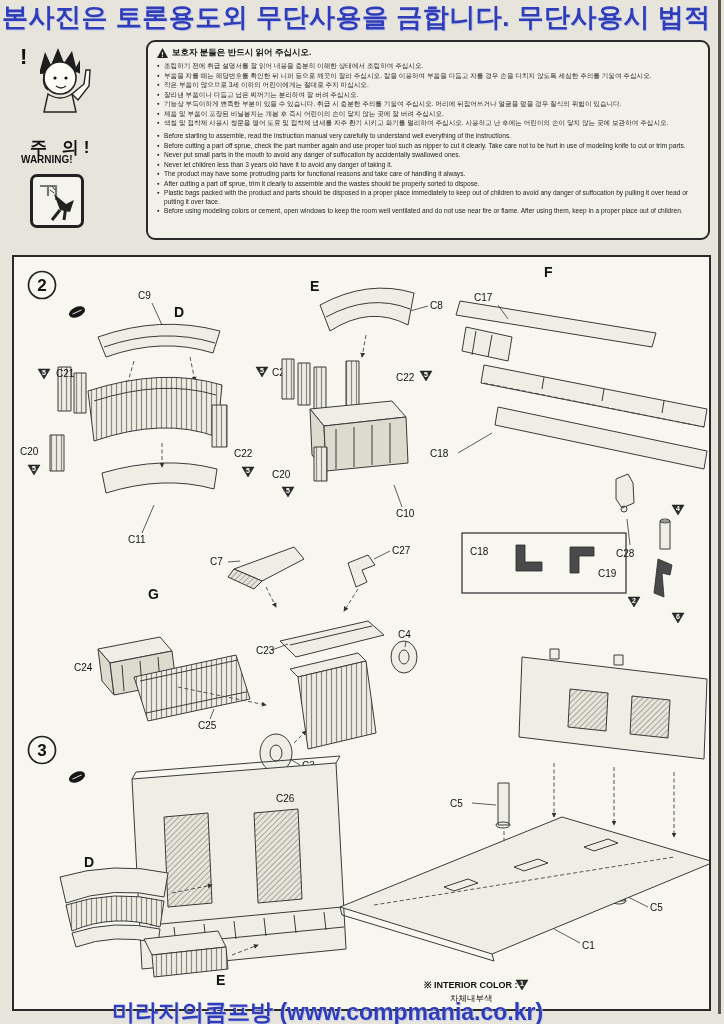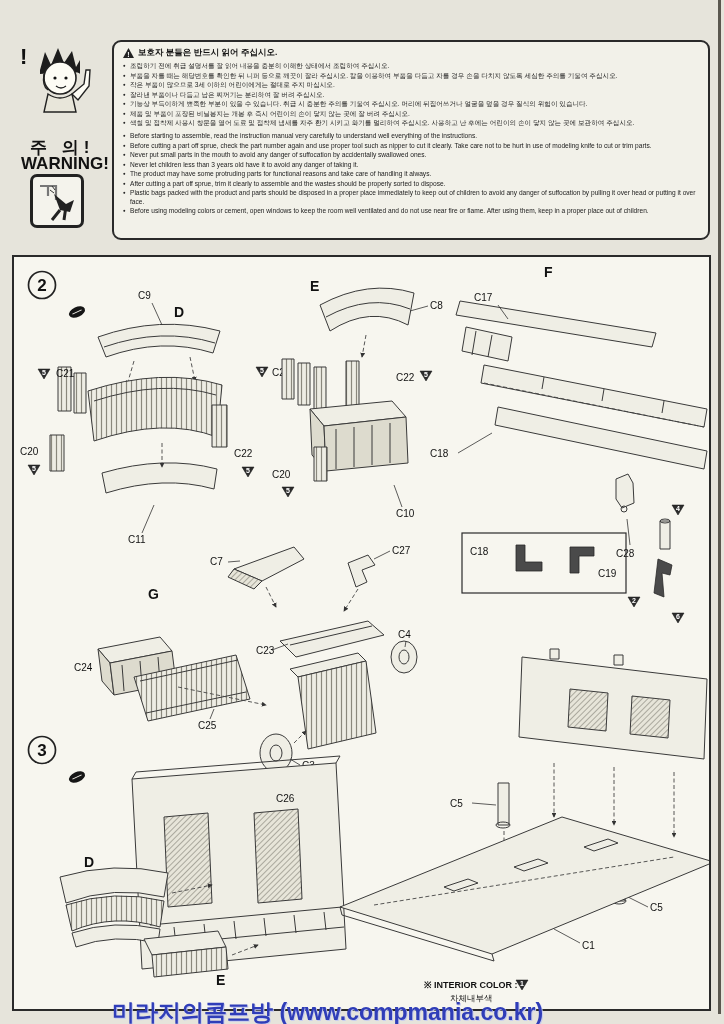--- a/index.html
+++ b/index.html
@@ -8,25 +8,25 @@
   .top-watermark{position:absolute;top:0;left:2px;width:722px;font-weight:bold;font-size:26px;
     color:#2f3db8;white-space:nowrap;overflow:hidden;letter-spacing:0.5px;
     text-shadow:1px 1px 0 #c6cbef;}
   .bottom-watermark{position:absolute;top:997px;left:112px;font-weight:bold;font-size:23px;
     color:#2f3db8;white-space:nowrap;z-index:4;text-shadow:1px 1px 0 #c6cbef;}
   .scan-edge{position:absolute;right:3px;top:0;width:3px;height:1014px;background:#5a574f;z-index:5;}
 
   .warning-area{position:absolute;left:14px;top:40px;width:696px;height:206px;display:flex;}
   .warn-left{width:98px;position:relative;flex:none;}
   .caution-kr{position:absolute;top:96px;left:16px;font-weight:bold;font-size:17px;letter-spacing:5px;color:#111;}
-  .caution-en{position:absolute;top:114px;left:7px;font-weight:bold;font-size:17px;color:#111;}
+  .caution-en{position:absolute;top:114px;left:7px;font-weight:bold;font-size:10px;color:#111;}
   .nipper-box{position:absolute;top:134px;left:16px;width:54px;height:54px;border:3px solid #222;
     border-radius:7px;background:#f4f3ec;display:flex;align-items:center;justify-content:center;box-sizing:border-box;}
   .warn-box{flex:1;border:2px solid #2a2a2a;border-radius:9px;background:#f2f1e9;
-    padding:5px 9px 3px 9px;height:200px;box-sizing:border-box;overflow:hidden;}
+    padding:5px 9px 3px 9px;height:200px;box-sizing:border-box;overflow:hidden;margin-left:34px;}
   .warn-header{display:flex;gap:4px;align-items:center;font-weight:bold;font-size:8.5px;margin:0 0 3px 0;color:#111;}
   .notes{margin:0 0 4px 0;padding:0;list-style:none;font-size:6.6px;line-height:1.3;color:#222;}
   .notes li{position:relative;padding-left:7px;margin-bottom:1px;}
   .notes li::before{content:"●";position:absolute;left:0;top:1px;font-size:4.5px;}
 
   .diagram-box{position:absolute;left:12px;top:255px;width:699px;height:756px;border:2px solid #2a2a2a;
     background:#f7f6ef;box-sizing:border-box;}
 
   
   .ln{fill:none;stroke:#3a3a3a;stroke-width:1;stroke-linejoin:round;}
@@ -44,20 +44,21 @@
   .tri{fill:#2c2c2c;stroke:#111;stroke-width:0.5;}
   .trinum{font:bold 7px "Liberation Sans",sans-serif;fill:#fff;text-anchor:middle;}
   .foot{font:bold 9px "Liberation Sans",sans-serif;fill:#111;}
   .footkr{font:8.5px "Liberation Sans",sans-serif;fill:#111;}
 </style>
 </head>
 <body>
 
 <div class="page">
 
+  <div class="top-watermark">본사진은 토론용도외 무단사용을 금합니다. 무단사용시 법적</div>
 
   <div class="warning-area">
     <div class="warn-left">
       <svg width="96" height="96" viewBox="0 0 96 96">
         <text x="6" y="24" style="font:bold 22px 'Liberation Sans',sans-serif" fill="#111">!</text>
         <path d="M26,30 L31,12 L37,25 L44,8 L50,23 L58,11 L62,27 L66,20 L66,34 Q66,30 26,34 Z" fill="#1d1d1d"></path>
         <circle cx="46" cy="38" r="16" fill="#fdfcf5" stroke="#222" stroke-width="1.6"></circle>
         <path d="M30,34 Q28,46 34,50" fill="none" stroke="#222" stroke-width="1.4"></path>
         <circle cx="41" cy="38" r="1.6" fill="#111"></circle>
         <circle cx="52" cy="38" r="1.6" fill="#111"></circle>

